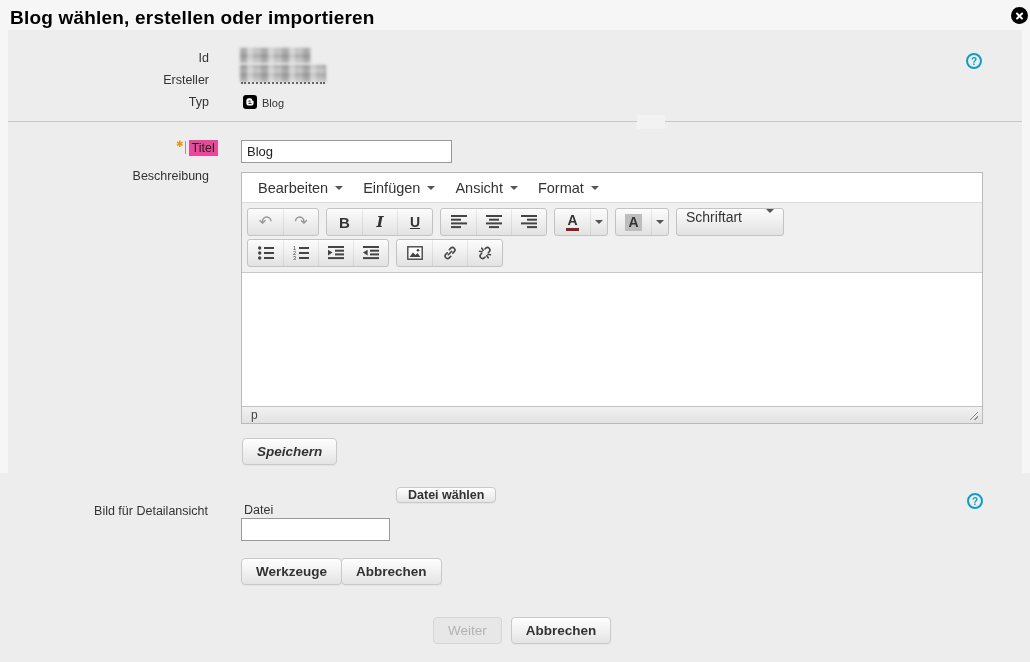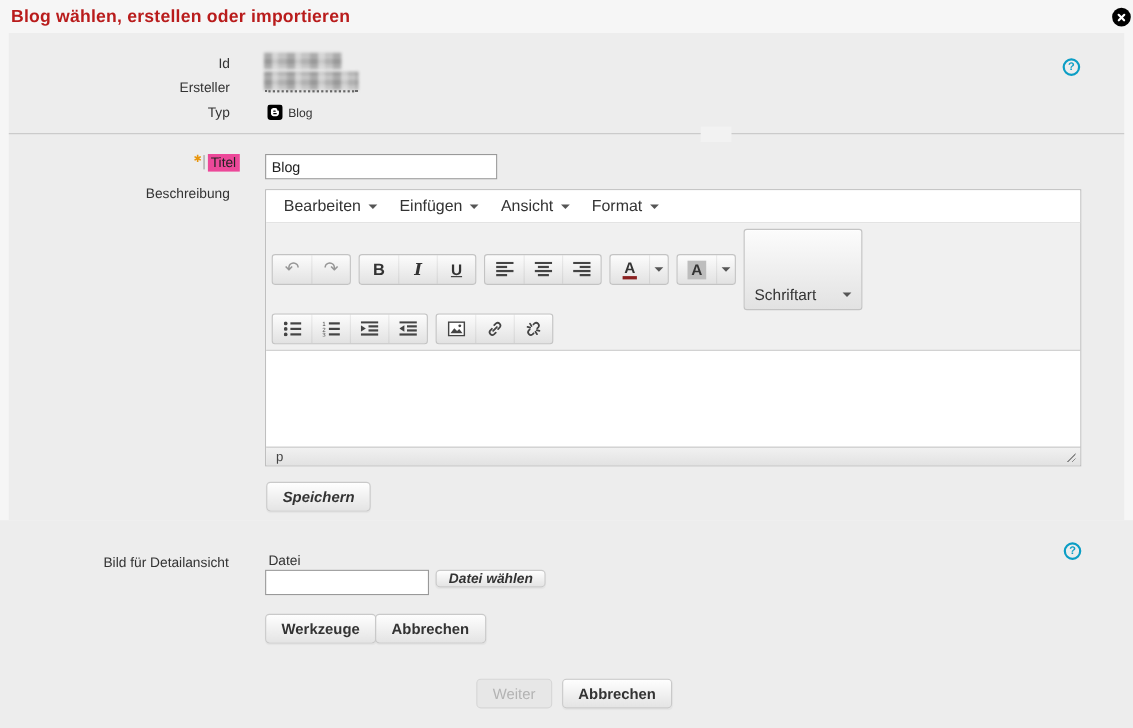--- a/index.html
+++ b/index.html
@@ -11,21 +11,21 @@
     overflow:hidden;
     color:#333;
   }
   .abs { position:absolute; }
 
   
   #panel-top { left:8px; top:30px; width:1014px; height:443px; background:#ededed; }
   #panel-bottom { left:0; top:473px; width:1030px; height:189px; background:#ededed; }
 
   
-  #dialog-title { left:10px; top:7px; font-size:16px; font-weight:600; color:#b91c1c; letter-spacing:.2px;text-align:center; }
+  #dialog-title { left:10px; top:7px; font-size:19px; font-weight:600; color:#000000; letter-spacing:.2px;text-align:center; }
   #close-btn { left:1011px; top:7px; width:17px; height:17px; border-radius:50%; background:#000; cursor:pointer; }
   #close-btn .x1,#close-btn .x2 { position:absolute; left:4px; top:7.6px; width:9px; height:1.8px; background:#fff; border-radius:1px; }
   #close-btn .x1 { transform:rotate(45deg); }
   #close-btn .x2 { transform:rotate(-45deg); }
 
   .help-icon {
     width:16px; height:16px; border-radius:50%;
     border:2px solid #0c9ec5; color:#0c9ec5;
     font-size:10px; font-weight:bold;
     display:flex; align-items:center; justify-content:center;
@@ -90,21 +90,21 @@
     font-family:"Liberation Sans",sans-serif;
   }
   .tb-btn:first-child { border-left:none; }
   .u-arrow { font-size:16px; color:#969696; line-height:1; }
   .g-bold { font-weight:bold; font-size:15px; color:#333; }
   .g-italic { font-family:"DejaVu Serif",serif; font-style:italic; font-weight:bold; font-size:15px; color:#333; }
   .g-under { font-weight:bold; font-size:14px; color:#333; text-decoration:underline; }
   .g-fore { font-weight:bold; font-size:14px; color:#333; border-bottom:3px solid #8a2121; line-height:15px; padding:0 1px; }
   .g-back { font-weight:bold; font-size:14px; color:#333; background:#bdbdbd; padding:0 3px; line-height:17px; }
   .tb-caret { width:17px; display:flex; align-items:center; justify-content:center; border-left:1px solid rgba(0,0,0,.07); cursor:pointer; }
-  .tb-select { display:inline-flex; align-items:center; justify-content:space-between; padding:0 9px; height:26px; font-size:14px; color:#333; cursor:pointer;margin-top:46px; }
+  .tb-select { display:inline-flex; align-items:flex-start; justify-content:space-between; padding:0 9px; height:26px; font-size:14px; color:#333; cursor:pointer; }
   #font-family-select { width:106px; }
   #font-size-select { width:114px; }
   .tb-select .caret { margin-left:8px; }
 
   #editor-content { flex:1; background:#fff; cursor:text; }
   #statusbar {
     height:17px; flex:none; background:linear-gradient(#f1f1f1,#e2e2e2);
     border-top:1px solid #c2c2c2; display:flex; align-items:center; justify-content:space-between;
     padding:0 4px 0 9px; font-size:12px; color:#444;
   }
@@ -125,21 +125,21 @@
   }
   .btn.small { font-size:12.5px; padding:3px 11px; }
   .btn.disabled {
     background:#e7e7e7; color:#b3b3b3; border-color:#d6d6d6;
     font-weight:normal; box-shadow:none; cursor:default;
   }
   #save-btn { left:242px; top:438px;font-style:italic; }
   #section2-label { left:48px; top:504px; }
   #file-label { left:244px; top:503px; font-size:12.5px; }
   #file-input { left:241px; top:518px; width:149px; height:23px; }
-  #choose-file-btn { left:396px; top:518px; height:16px;font-style:italic; }
+  #choose-file-btn { left:396px; top:487px; height:16px; }
   #upload-btn { left:241px; top:558px; }
   #cancel-upload-btn { left:341px; top:558px; }
   #footer-actions { left:433px; top:617px; display:flex; gap:9px; }
 </style>
 </head>
 <body>
 
 <div class="abs" id="panel-top"></div>
 <div class="abs" id="panel-bottom"></div>
 

